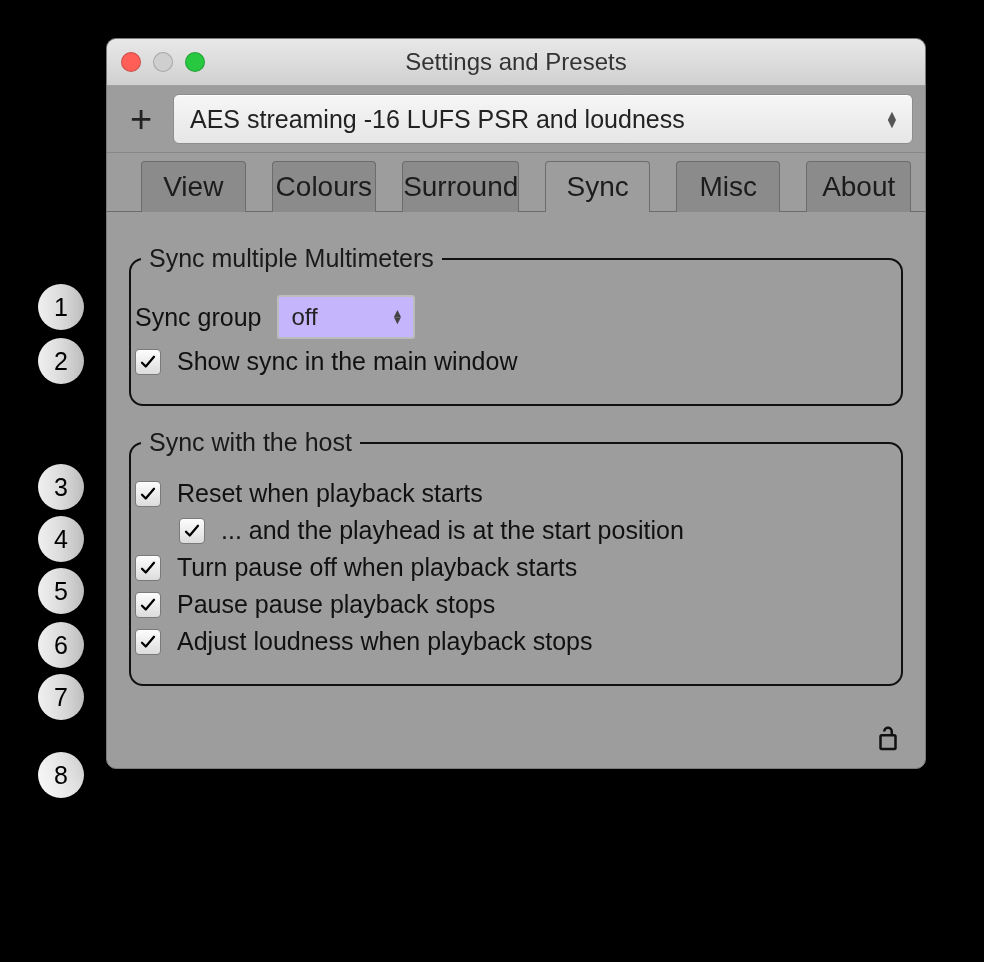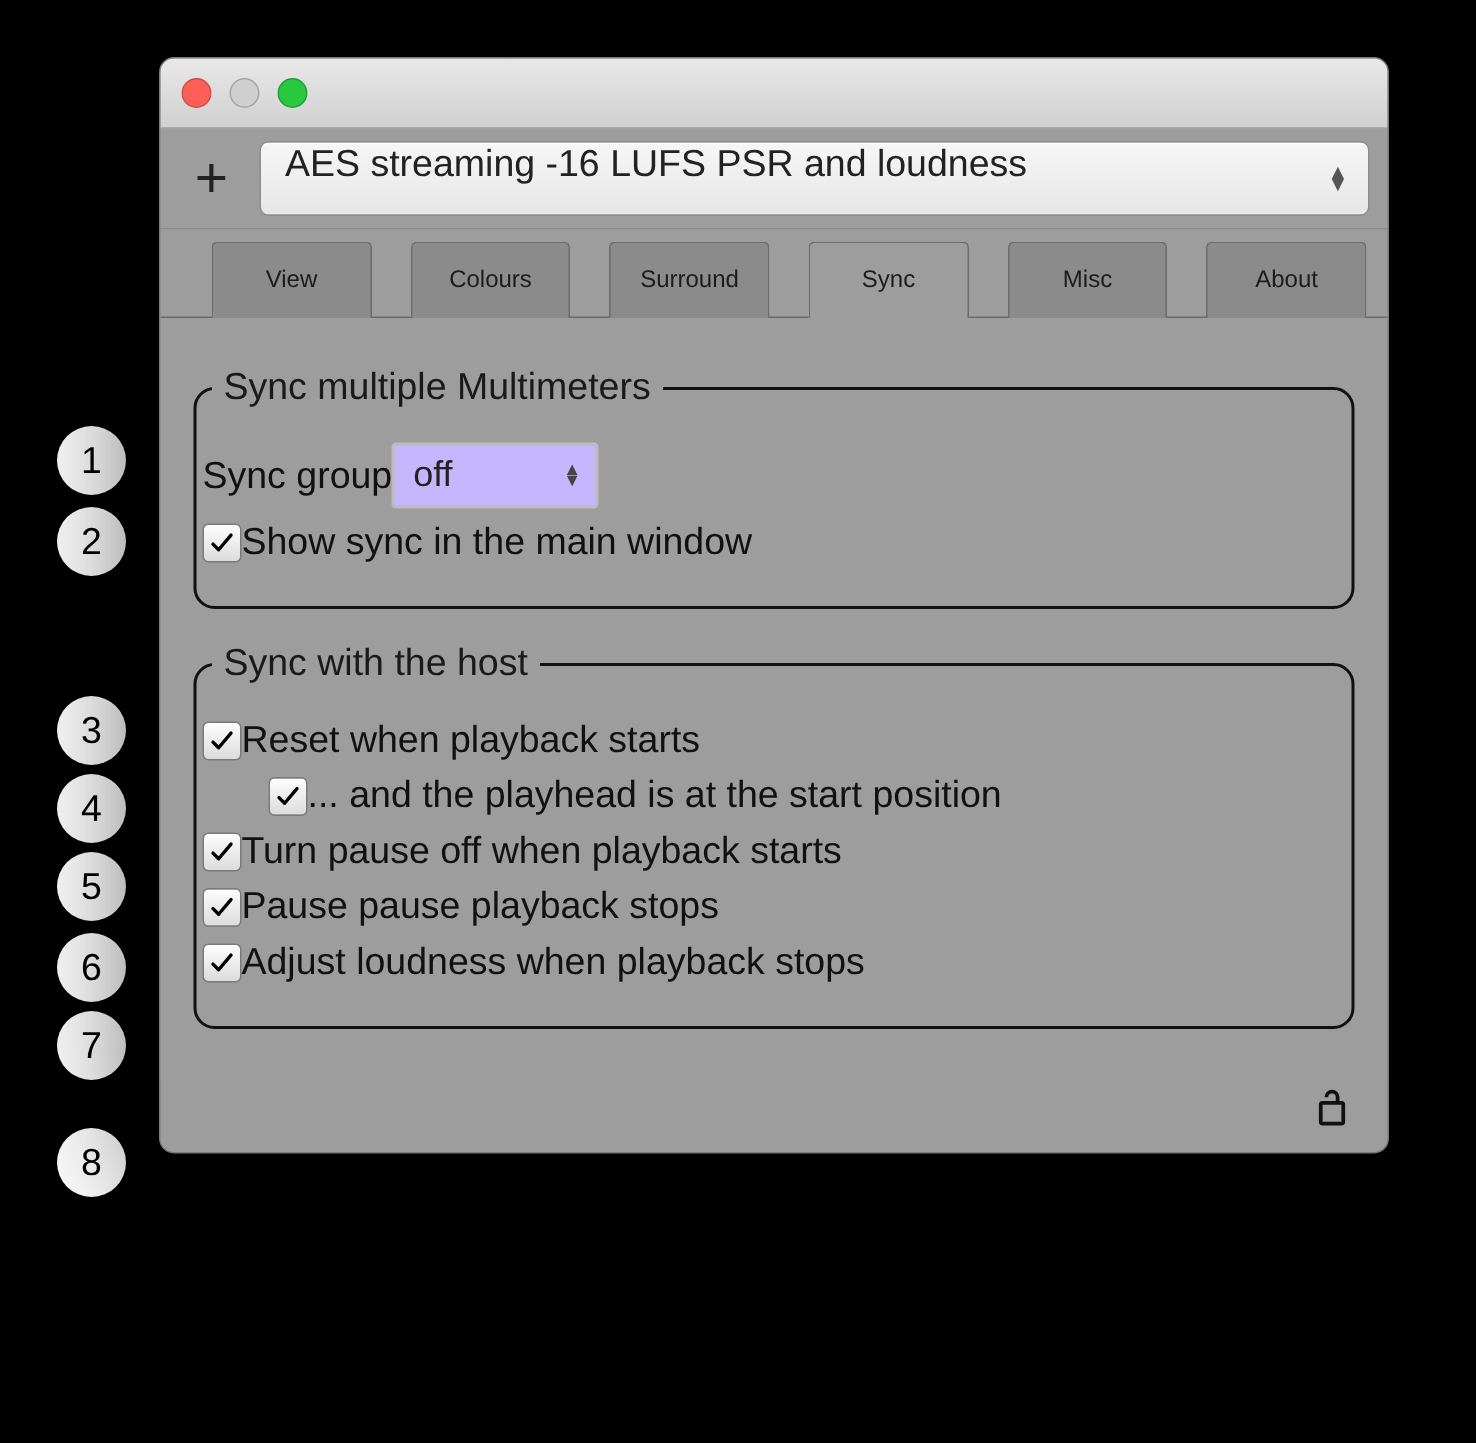--- a/index.html
+++ b/index.html
@@ -96,21 +96,21 @@
     cursor:pointer;
     line-height:1;
   }
   .preset-select {
     flex:1;
     height:48px;
     background:linear-gradient(#f6f6f6,#e6e6e6);
     border:1px solid #8d8d8d;
     border-radius:6px;
     display:flex;
-    align-items:flex-start;
+    align-items:center;
     padding:0 46px 0 16px;
     font-size:25px;
     color:#222;
     position:relative;
     cursor:pointer;
     box-shadow: inset 0 1px 0 #fff;
   }
   .stepper {
     position:absolute;
     right:10px; top:50%; transform:translateY(-50%);
@@ -125,21 +125,21 @@
     padding:8px 14px 0 14px;
     background:#9d9d9d;
   }
   .tab {
     flex:1;
     height:50px;
     background:#8b8b8b;
     border:1px solid #6c6c6c;
     border-bottom:none;
     color:#1c1c1c;
-    font-size:16px;
+    font-size:28px;
     display:flex; align-items:center; justify-content:center;
     cursor:pointer;
     border-radius:4px 4px 0 0;
     margin-left:20px;
   }
   .tab.active {
     background:#9d9d9d;
     border-color:#6c6c6c;
     position:relative;
     z-index:2;
@@ -159,20 +159,21 @@
   }
   fieldset.group > legend {
     padding:0 8px;
     font-size:25px;
     color:#1a1a1a;
     margin-left:6px;
   }
   .row {
     display:flex;
     align-items:center;
+    gap:16px;
     margin:8px 0;
     font-size:25px;
     color:#111;
   }
   .row.indent { padding-left:44px; }
   .select-small {
     height:40px;
     background:#c4b5fd;
     border:2px solid #bcbcbc;
     border-radius:3px;
@@ -222,20 +223,21 @@
     </div>
 
 <div class="window-wrap">
   <div class="window">
     <div class="titlebar">
       <div class="traffic">
         <div class="dot red"></div>
         <div class="dot grey"></div>
         <div class="dot green"></div>
       </div>
+      <div class="title">Settings and Presets</div>
     </div>
 
     <div class="toolbar">
       <div class="plus-btn">
         <span>+</span>
       </div>
       <div class="preset-select">
         <span>AES streaming -16 LUFS PSR and loudness</span>
         <span class="stepper">
           <span>▲</span>

